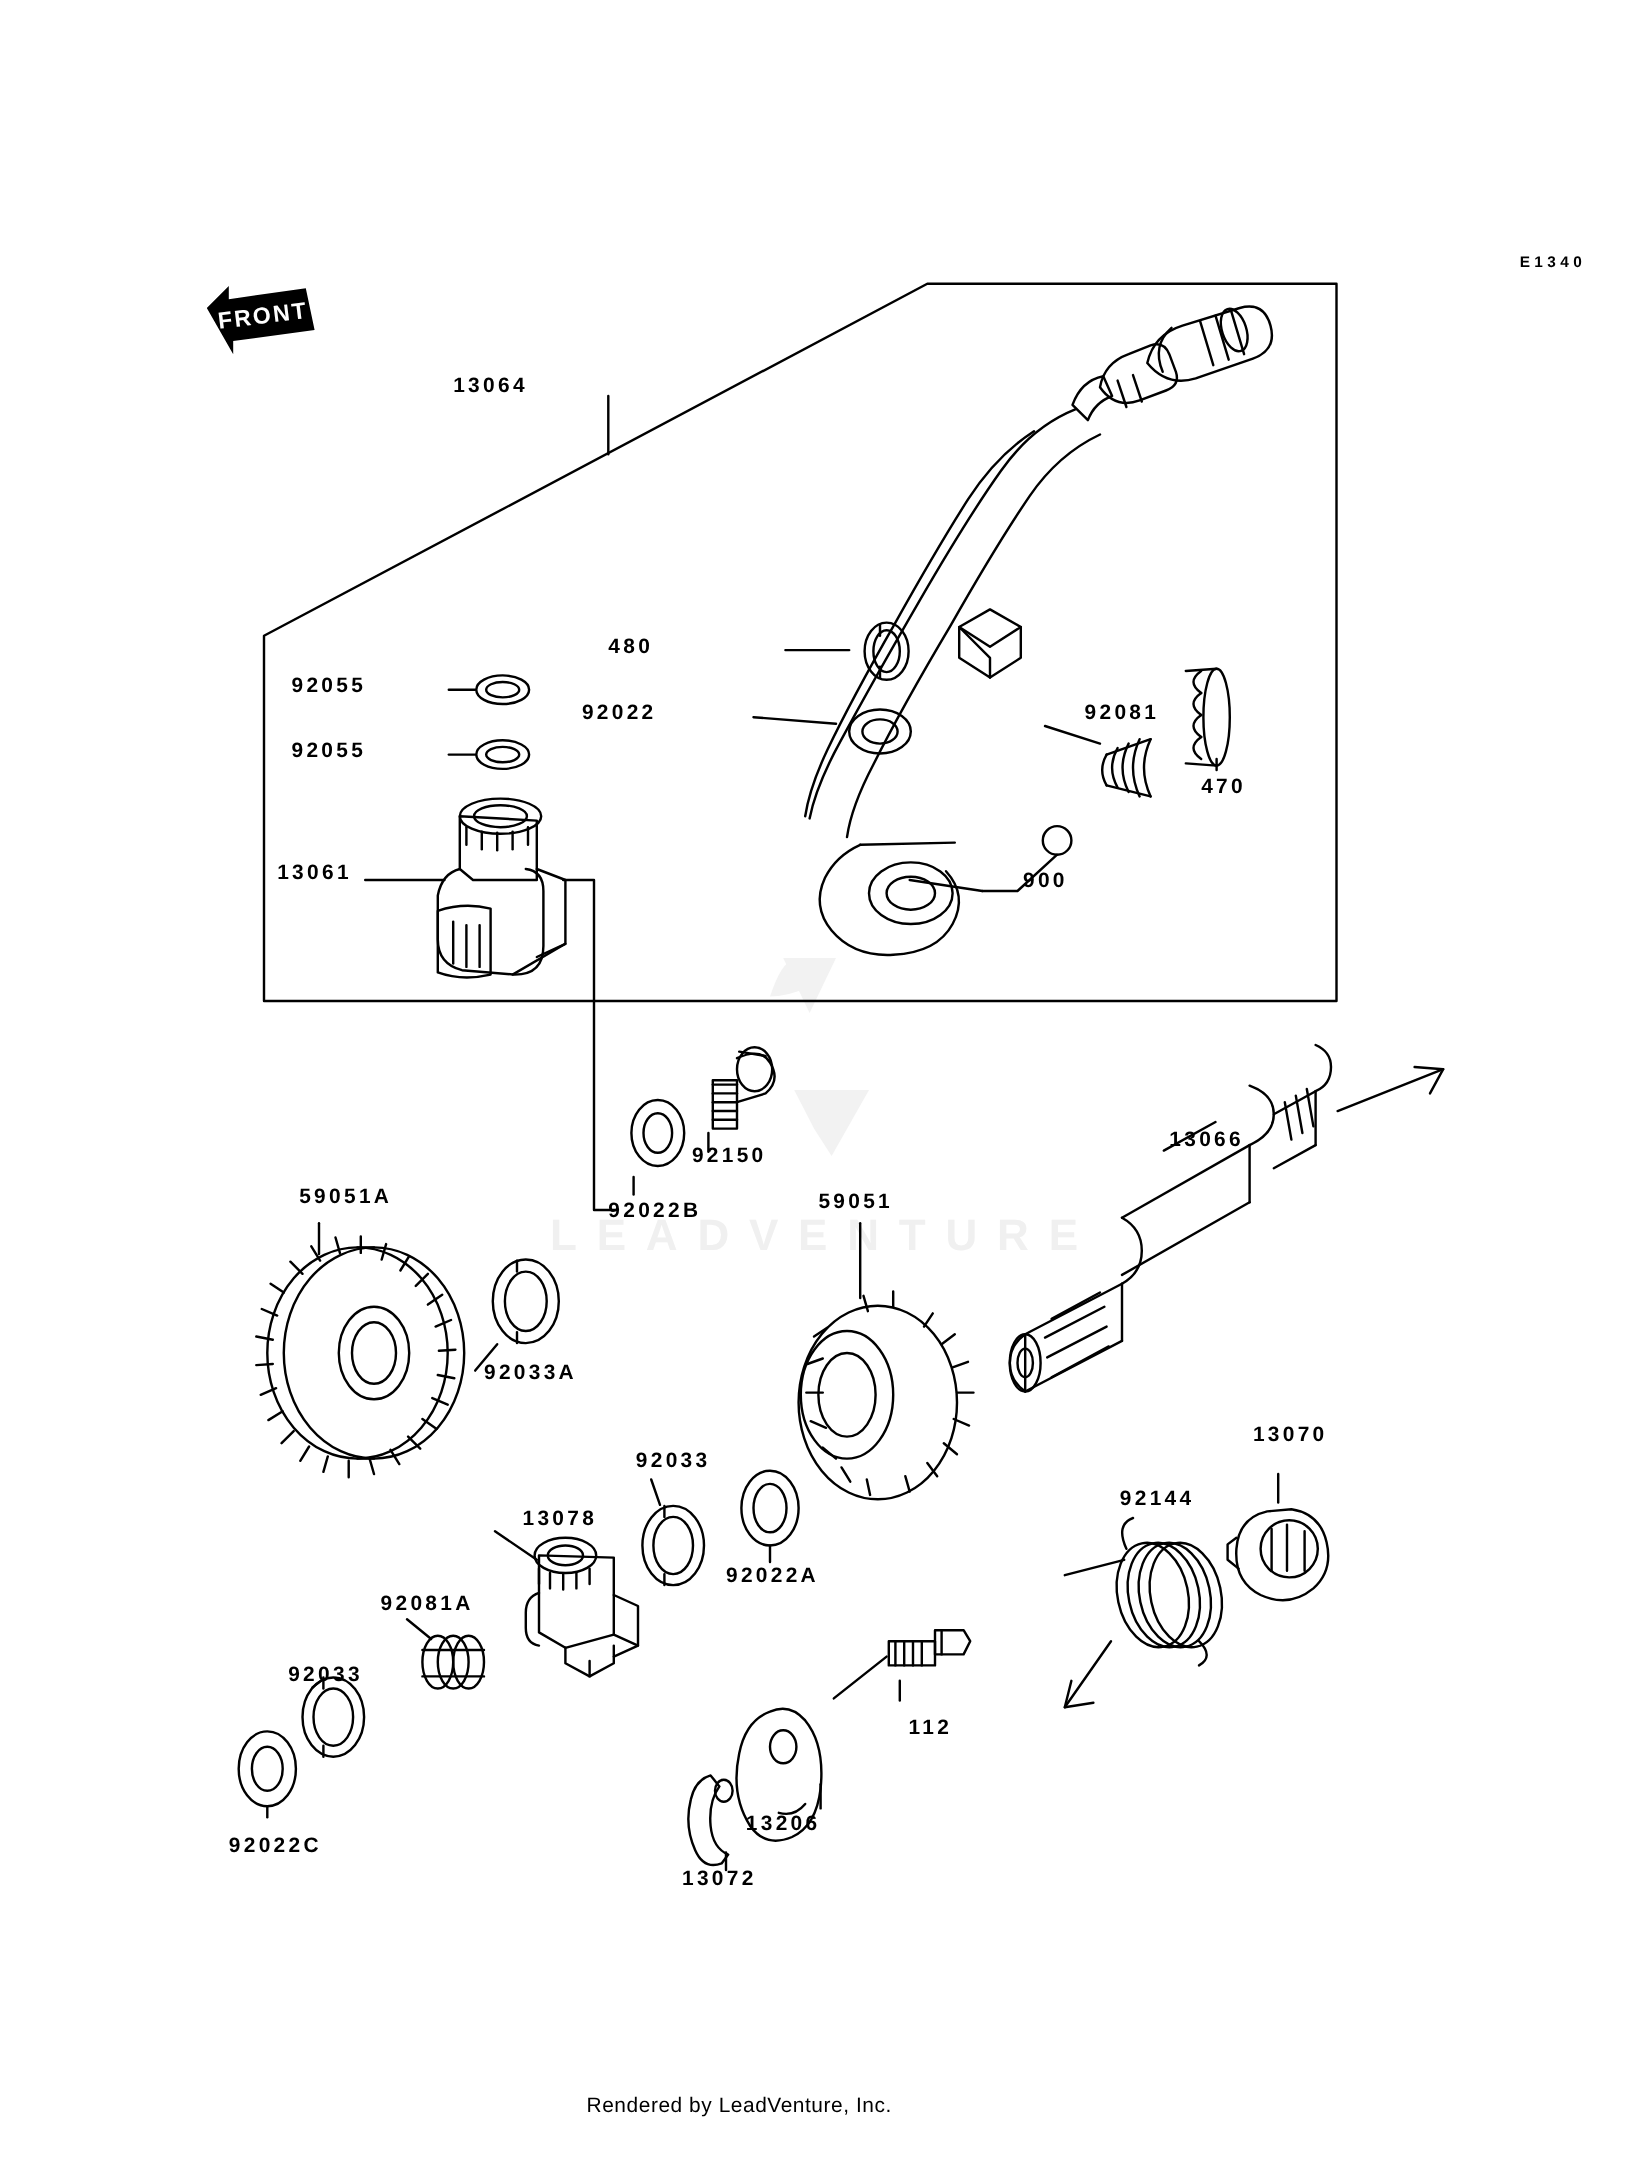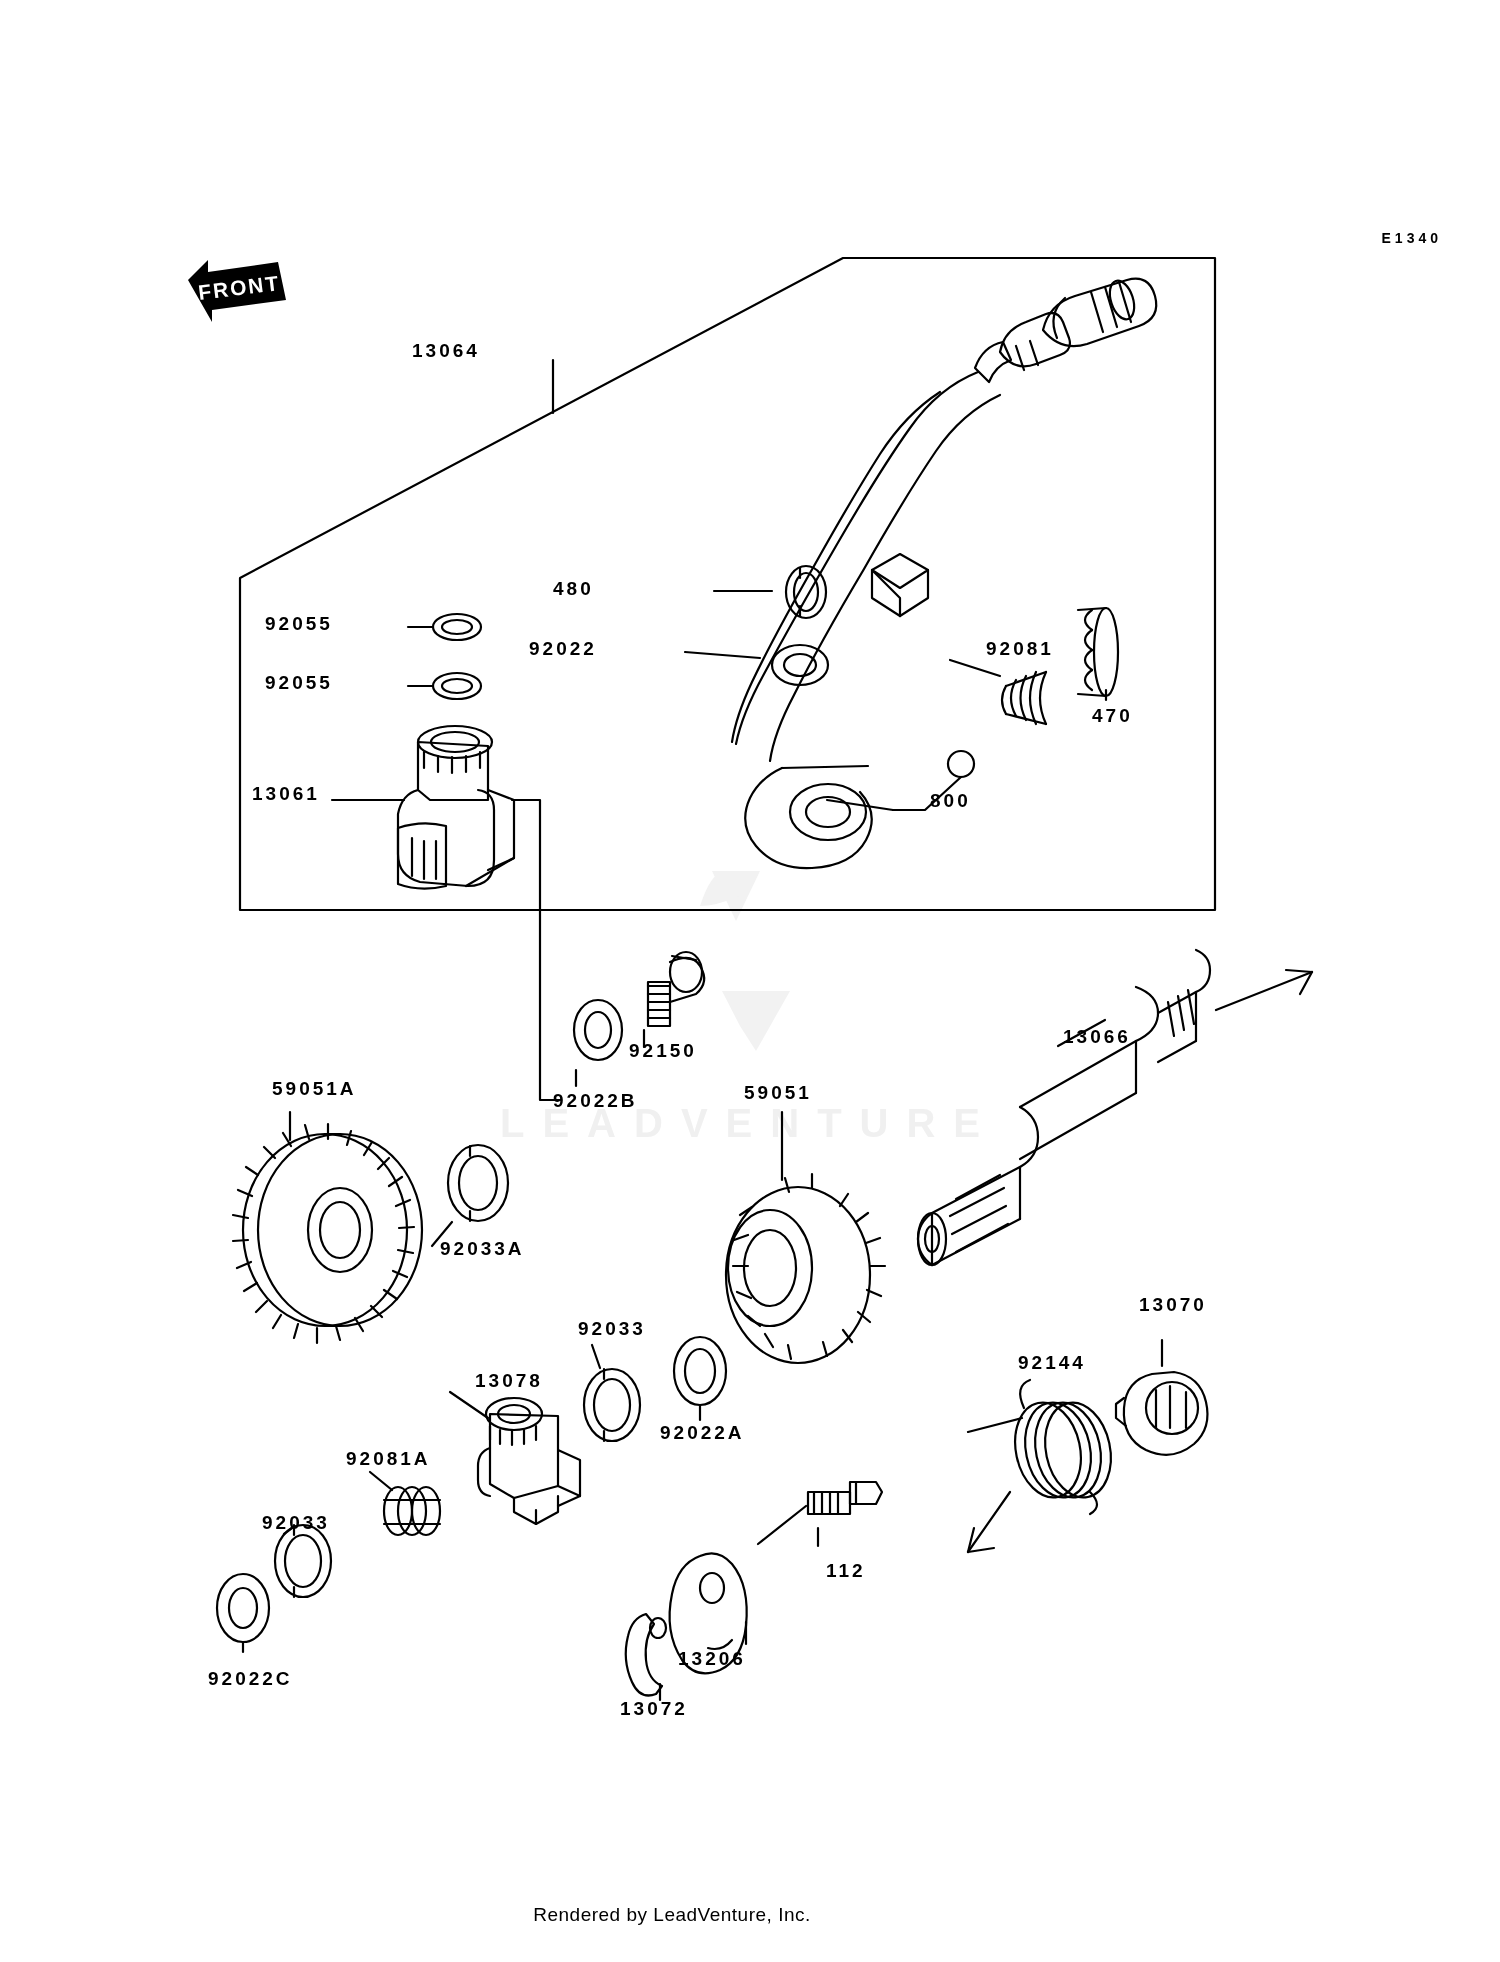--- a/index.html
+++ b/index.html
@@ -392,21 +392,21 @@
 
   <div class="diag-code">E1340</div>
 
   <div class="lbl" style="left:412px; top:340px;">13064</div>
   <div class="lbl" style="left:265px; top:613px;">92055</div>
   <div class="lbl" style="left:265px; top:672px;">92055</div>
   <div class="lbl" style="left:553px; top:578px;">480</div>
   <div class="lbl" style="left:529px; top:638px;">92022</div>
   <div class="lbl" style="left:986px; top:638px;">92081</div>
   <div class="lbl" style="left:1092px; top:705px;">470</div>
-  <div class="lbl" style="left:930px; top:790px;">800</div>
+  <div class="lbl" style="left:930px; top:790px;">900</div>
   <div class="lbl" style="left:252px; top:783px;">13061</div>
   <div class="lbl" style="left:629px; top:1040px;">92150</div>
   <div class="lbl" style="left:553px; top:1090px;">92022B</div>
   <div class="lbl" style="left:272px; top:1078px;">59051A</div>
   <div class="lbl" style="left:744px; top:1082px;">59051</div>
   <div class="lbl" style="left:1063px; top:1026px;">13066</div>
   <div class="lbl" style="left:440px; top:1238px;">92033A</div>
   <div class="lbl" style="left:578px; top:1318px;">92033</div>
   <div class="lbl" style="left:475px; top:1370px;">13078</div>
   <div class="lbl" style="left:660px; top:1422px;">92022A</div>

